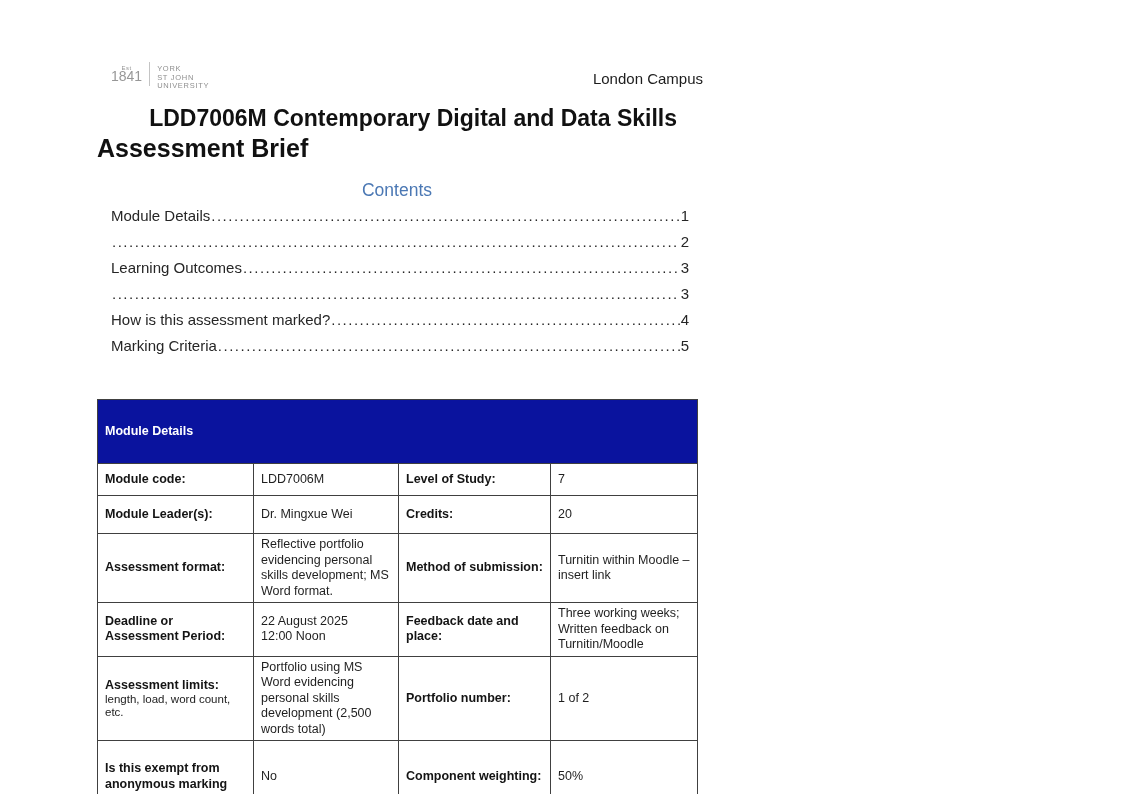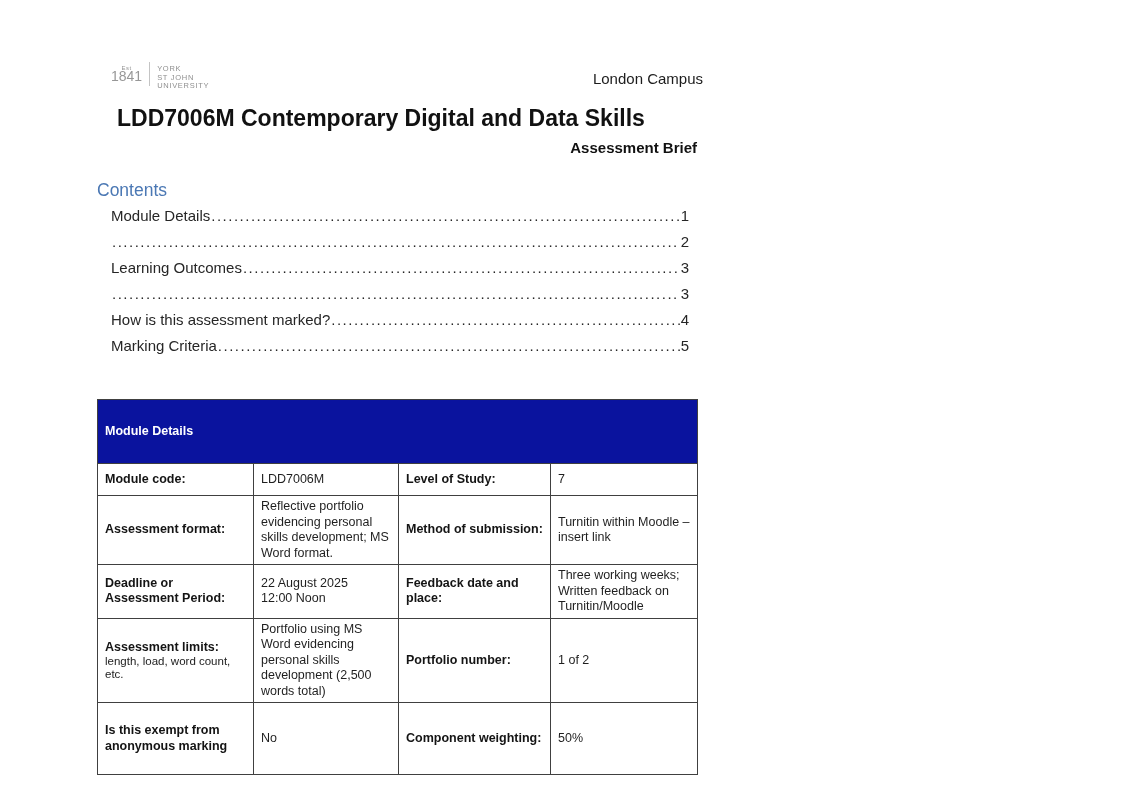--- a/index.html
+++ b/index.html
@@ -13,26 +13,26 @@
   .logo-est .est  { font-size:6px;  line-height:6px; letter-spacing:.5px; }
   .logo-est .year { font-size:14px; line-height:11px; }
   .logo-sep { width:1px; height:24px; background:#c4c4c4; margin-right:7px; }
   .logo-name { font-size:7.5px; line-height:8.5px; letter-spacing:.7px; font-weight:500; color:#8f8f8f;margin-top:8px; }
 
   
   .campus { position:absolute; top:70px; right:-6px; font-size:15px; color:#1c1c1c; }
 
   
   .title { padding-top:103px; }
-  .title h1 { max-width:560px; margin:0 auto; text-align:left; font-size:23px;
+  .title h1 { max-width:560px; margin:0 auto; text-align:right; font-size:23px;
               font-weight:700; line-height:30px; color:#111; }
-  .title h2 { text-align:right; font-size:15px; font-weight:700; line-height:30px; color:#111; }
+  .title h2 { text-align:left; font-size:25px; font-weight:700; line-height:30px; color:#111; }
 
   
-  .contents-heading { margin-top:17px; text-align:left; font-size:17.5px;
+  .contents-heading { margin-top:17px; text-align:center; font-size:17.5px;
                       color:#4b78b4; font-weight:400; }
   .toc { margin-top:2px; padding-left:14px; width:592px; font-size:15px; color:#262626; }
   .toc-row { display:flex; align-items:baseline; line-height:26px; }
   .toc-label { white-space:nowrap; }
   .toc-dots { flex:1 1 auto; overflow:hidden; white-space:nowrap; letter-spacing:1.5px;
               margin:0 1px; }
   .toc-page { white-space:nowrap; }
 
   
   table.module { margin-top:40px; width:600px; border-collapse:collapse; table-layout:fixed; }
@@ -119,20 +119,26 @@
     <tbody>
         <tr>
       <td class="thead" colspan="4">Module Details</td>
     </tr>
     <tr class="r1">
       <td class="lbl">Module code:</td>
       <td class="val">LDD7006M</td>
       <td class="lbl">Level of Study:</td>
       <td class="val">7</td>
     </tr>
+    <tr class="r2">
+      <td class="lbl">Module Leader(s):</td>
+      <td class="val">Dr. Mingxue Wei</td>
+      <td class="lbl">Credits:</td>
+      <td class="val">20</td>
+    </tr>
     <tr class="r3">
       <td class="lbl">Assessment format:</td>
       <td class="val">Reflective portfolio evidencing personal skills development; MS Word format.</td>
       <td class="lbl">Method of submission:</td>
       <td class="val">Turnitin within Moodle – insert link</td>
     </tr>
     <tr class="r4">
       <td class="lbl">Deadline or Assessment Period:</td>
       <td class="val preline">22 August 2025
 12:00 Noon</td>

